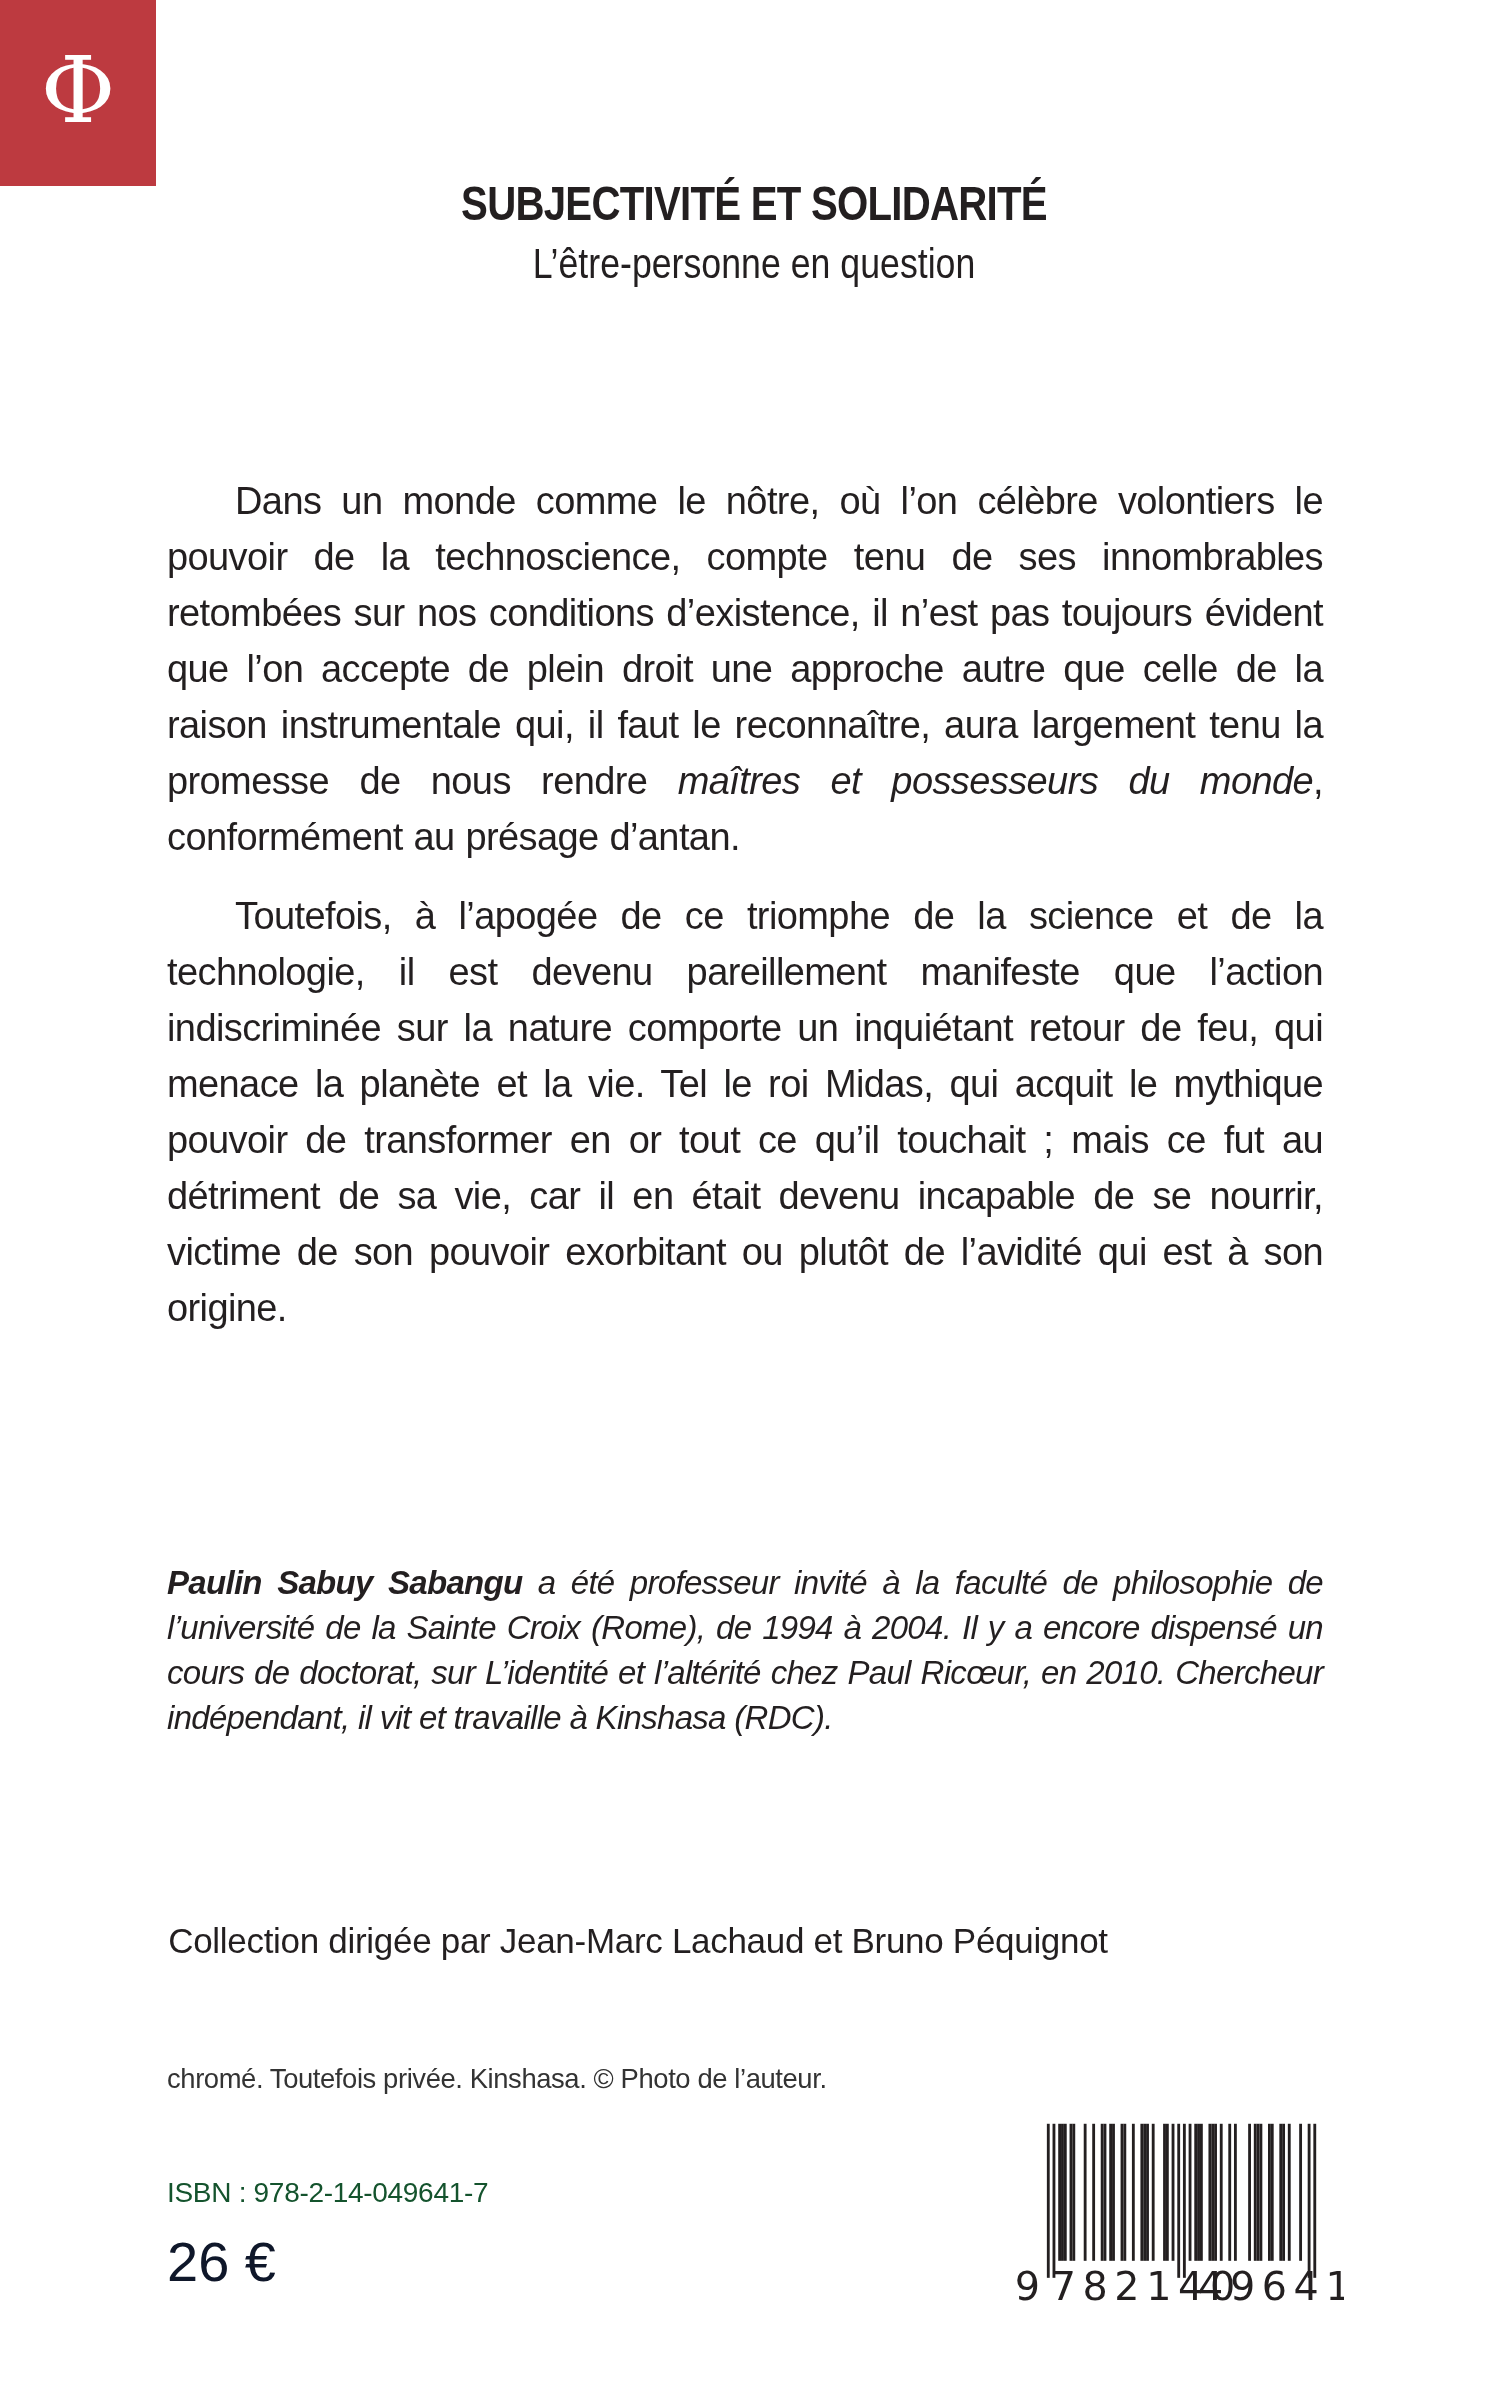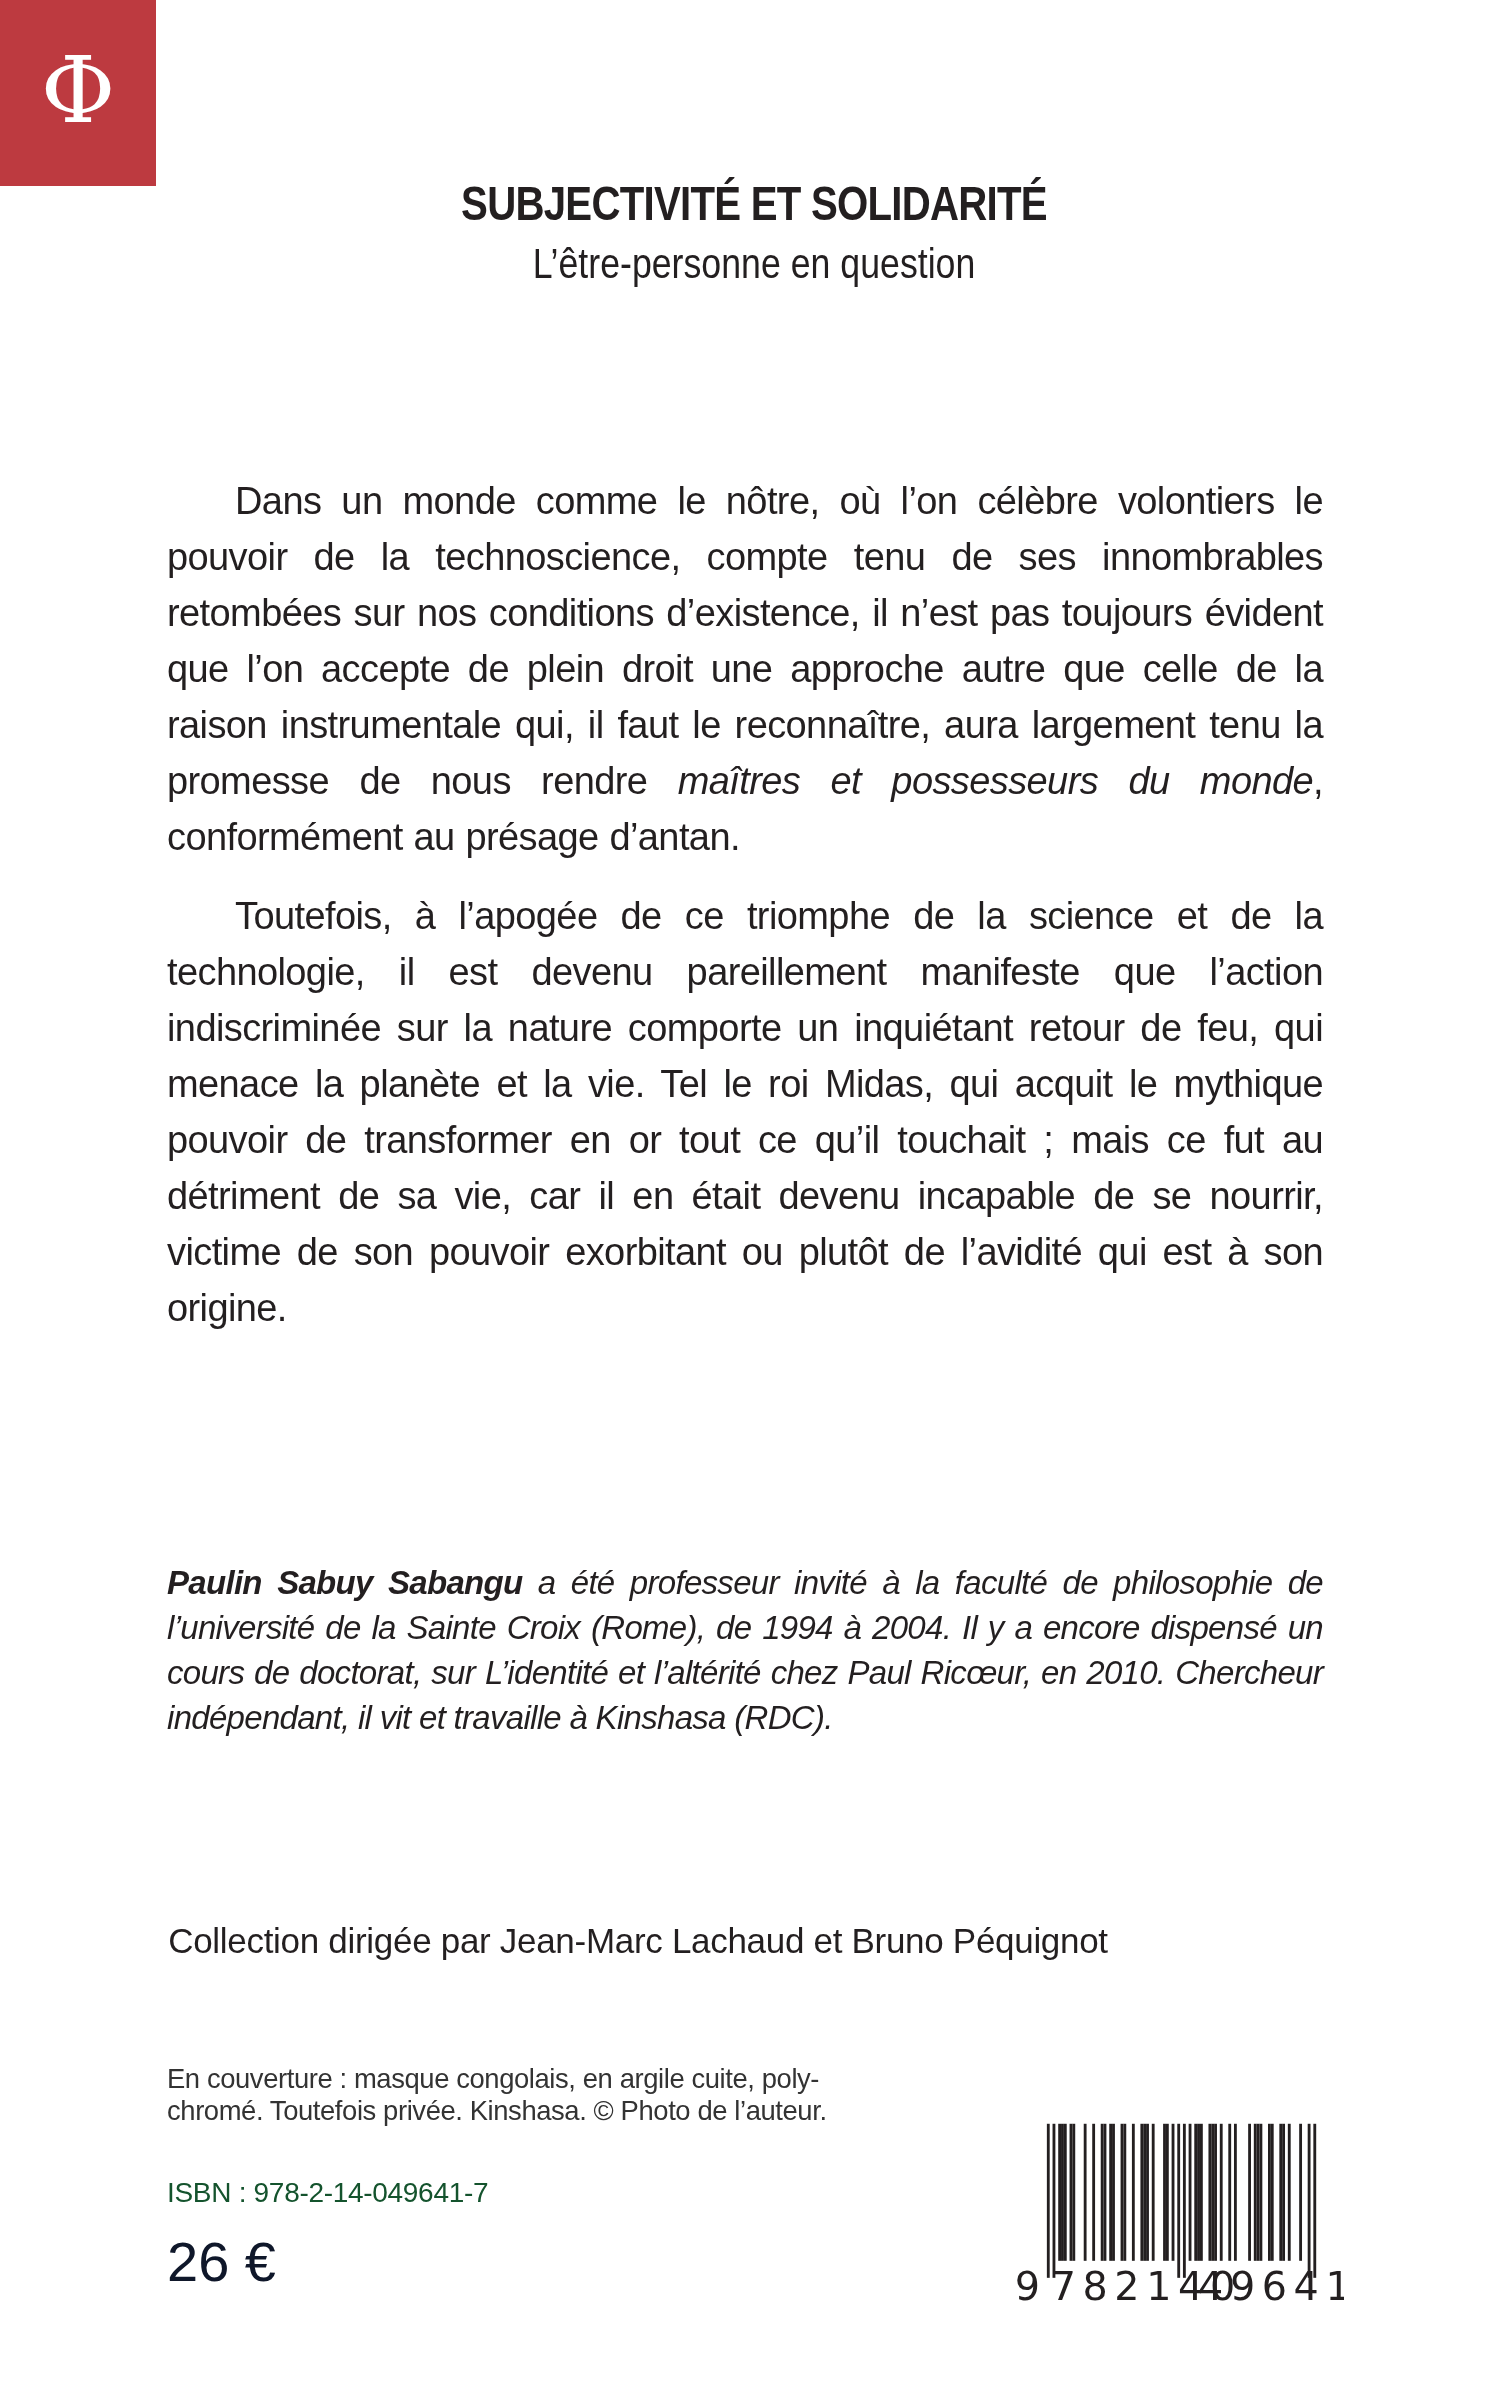--- a/index.html
+++ b/index.html
@@ -41,21 +41,20 @@
 <div class="body">
   <p class="para"><span>Dans un monde comme le nôtre, où l’on célèbre volontiers le pouvoir de la technoscience, compte tenu de ses innombrables retombées sur nos conditions d’existence, il n’est pas toujours évident que l’on accepte de plein droit une approche autre que celle de la raison instrumentale qui, il faut le reconnaître, aura largement tenu la promesse de nous rendre </span><em>maîtres et possesseurs du monde</em><span>, conformément au présage d’antan.</span></p>
   <p class="para">Toutefois, à l’apogée de ce triomphe de la science et de la technologie, il est devenu pareillement manifeste que l’action indiscriminée sur la nature comporte un inquiétant retour de feu, qui menace la planète et la vie. Tel le roi Midas, qui acquit le mythique pouvoir de transformer en or tout ce qu’il touchait ; mais ce fut au détriment de sa vie, car il en était devenu incapable de se nourrir, victime de son pouvoir exorbitant ou plutôt de l’avidité qui est à son origine.</p>
 </div>
 
 <p class="bio"><b>Paulin Sabuy Sabangu</b><span> a été professeur invité à la faculté de philosophie de l’université de la Sainte Croix (Rome), de 1994 à 2004. Il y a encore dispensé un cours de doctorat, sur L’identité et l’altérité chez Paul Ricœur, en 2010. Chercheur indépendant, il vit et travaille à Kinshasa (RDC).</span></p>
 
 <div class="collection">Collection dirigée par Jean-Marc Lachaud et Bruno Péquignot</div>
 
 <div class="credit">
-  <div>En couverture : masque congolais, en argile cuite, poly-</div>
   <div>chromé. Toutefois privée. Kinshasa. © Photo de l’auteur.</div>
 </div>
 
 <div class="isbn">ISBN : 978-2-14-049641-7</div>
 <div class="price">26 €</div>
 
 <div class="barcode">
   <svg id="barcode-svg" width="341" height="189" viewBox="0 0 360 200">
     <g id="bars">
         <rect x="46" y="4" width="3" height="163" fill="#231f20"></rect>

